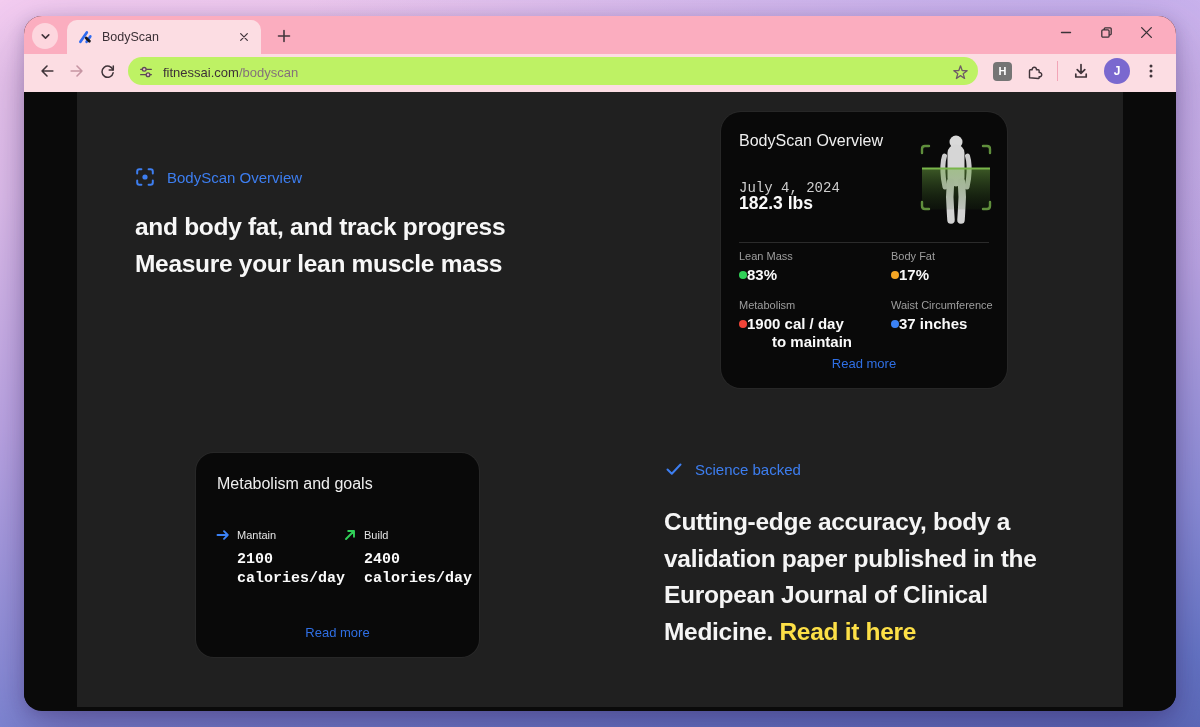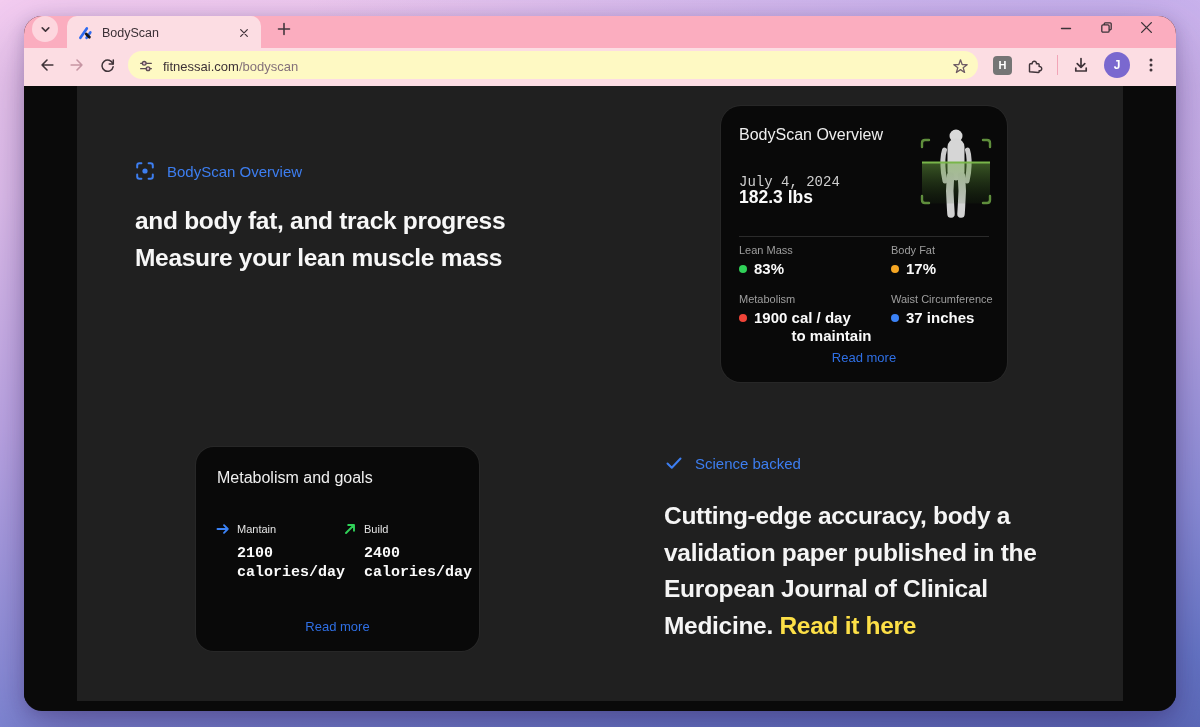--- a/index.html
+++ b/index.html
@@ -13,37 +13,37 @@
       linear-gradient(172deg, #f4cdf1 0%, #e3c2ef 22%, #c0aae8 48%, #8d90db 75%, #6678c9 92%, #5d6cbc 100%);
   }
   .window{
     position:absolute; left:24px; top:16px; width:1152px; height:695px;
     border-radius:18px; overflow:hidden;
     box-shadow:0 24px 60px rgba(52,32,92,.38), 0 4px 16px rgba(52,32,92,.25);
     background:#0a0a0a;
   }
 
   
-  .tabstrip{ height:32px; background:#fbadbf; display:flex; padding:0 10px 0 6px; }
+  .tabstrip{ height:38px; background:#fbadbf; display:flex; align-items:flex-end; padding:0 10px 0 6px; }
   .tab-search{ width:26px; height:26px; border-radius:50%; background:#fdd6de; margin:0 0 5px 2px;
                display:flex; align-items:center; justify-content:center; cursor:pointer; }
   .tab{ margin-left:9px; width:194px; height:34px; background:#fcdde3; border-radius:10px 10px 0 0;
         display:flex; align-items:center; padding:0 8px 0 10px; cursor:pointer; }
   .tab-title{ flex:1; font-size:12.5px; color:#3b3036; margin-left:9px; white-space:nowrap; overflow:hidden; }
   .icon-btn{ display:flex; align-items:center; justify-content:center; cursor:pointer; border-radius:50%; }
   .tab-close{ width:18px; height:18px; }
   .newtab{ width:26px; height:26px; margin:0 0 5px 10px; }
   .strip-spacer{ flex:1; }
   .win-controls{ display:flex; align-items:center; gap:12px; margin:0 6px 9px 0; }
   .win-btn{ width:28px; height:26px; display:flex; align-items:center; justify-content:center; cursor:pointer; }
 
   
   .toolbar{ height:38px; background:#fcdde3; display:flex; align-items:center; padding:0 10px 4px 8px; }
   .nav-btn{ width:30px; height:30px; }
-  .urlbar{ flex:1; height:28px; margin:0 8px 0 6px; background:#fef9c3; border-radius:14px;
+  .urlbar{ flex:1; height:28px; margin:0 8px 0 6px; background:#bef264; border-radius:14px;
            display:flex; align-items:center; padding:2px 9px 0 10px; cursor:text; }
   .url-text{ margin-left:9px; font-size:13px; flex:1; white-space:nowrap; overflow:hidden; }
   .url-domain{ color:#3d3137; }
   .url-path{ color:#84717a; }
   .ext-badge{ width:19px; height:19px; border-radius:4px; background:#757575; color:#fff;
               font-size:11px; font-weight:bold; display:flex; align-items:center; justify-content:center;
               margin:0 7px; cursor:pointer; }
   .tb-sep{ width:1px; height:20px; background:#f2a5b7; margin:0 8px; }
   .avatar{ width:26px; height:26px; border-radius:50%; background:#7a68cf; color:#fff; font-size:12px;
            font-weight:bold; display:flex; align-items:center; justify-content:center; margin:0 6px 0 8px; cursor:pointer; }
@@ -62,25 +62,25 @@
   .card{ position:absolute; background:#090909; box-shadow:0 0 0 1px rgba(255,255,255,.035); }
   .card-overview{ left:644px; top:20px; width:286px; height:276px; border-radius:20px; }
   .ov-title{ position:absolute; left:18px; top:20px; font-size:16px; font-weight:500; color:#efefef; }
   .ov-date{ position:absolute; left:18px; top:68px; font-size:14px; color:#cfcfcf;font-family:Liberation Mono, monospace; }
   .ov-weight{ position:absolute; left:18px; top:81px; font-size:17.5px; font-weight:700; color:#fafafa; }
   .ov-figure{ position:absolute; right:11px; top:20px; width:80px; height:96px; }
   .ov-divider{ position:absolute; left:18px; right:18px; top:130px; height:1px; background:#2b2b2b; }
   .ov-stats{ position:absolute; left:18px; right:10px; top:138px; display:grid;
              grid-template-columns:152px 1fr; row-gap:16px; }
   .stat-label{ font-size:11px; color:#9e9e9e; margin-bottom:4px; }
-  .stat-value{ display:flex; align-items:center; gap:7px; font-size:15px; font-weight:700; color:#fafafa; }
+  .stat-value{ display:flex; align-items:center; font-size:15px; font-weight:700; color:#fafafa; }
   .dot{ width:8px; height:8px; border-radius:50%; flex:none; }
   .dot-green{ background:#30d158; } .dot-orange{ background:#f5a623; }
   .dot-red{ background:#f04438; } .dot-blue{ background:#3b82f6; }
-  .stat-value2{ margin-left:33px; font-size:15px; font-weight:700; color:#fafafa; line-height:18px; margin-top:1px;text-align:center; }
+  .stat-value2{ margin-left:33px; font-size:15px; font-weight:700; color:#fafafa; line-height:18px; margin-top:1px; }
   .read-more{ position:absolute; bottom:17px; left:0; right:0; text-align:center; font-size:13px;
               font-weight:500; color:#2f6fe4; cursor:pointer; }
 
   .card-metab{ left:119px; top:361px; width:283px; height:204px; border-radius:18px; }
   .mt-title{ position:absolute; left:21px; top:22px; font-size:16px; font-weight:500; color:#efefef;text-align:center; }
   .goals{ position:absolute; left:19px; top:74px; display:flex; }
   .goal-col1{ width:127px; }
   .goal-head{ display:flex; align-items:center; gap:6px; }
   .goal-label{ font-size:11px; color:#e4e4e4; }
   .goal-value{ margin-left:22px; margin-top:7px; font-size:15px; font-weight:700; color:#fafafa; line-height:19px;font-family:Liberation Mono, monospace; }

